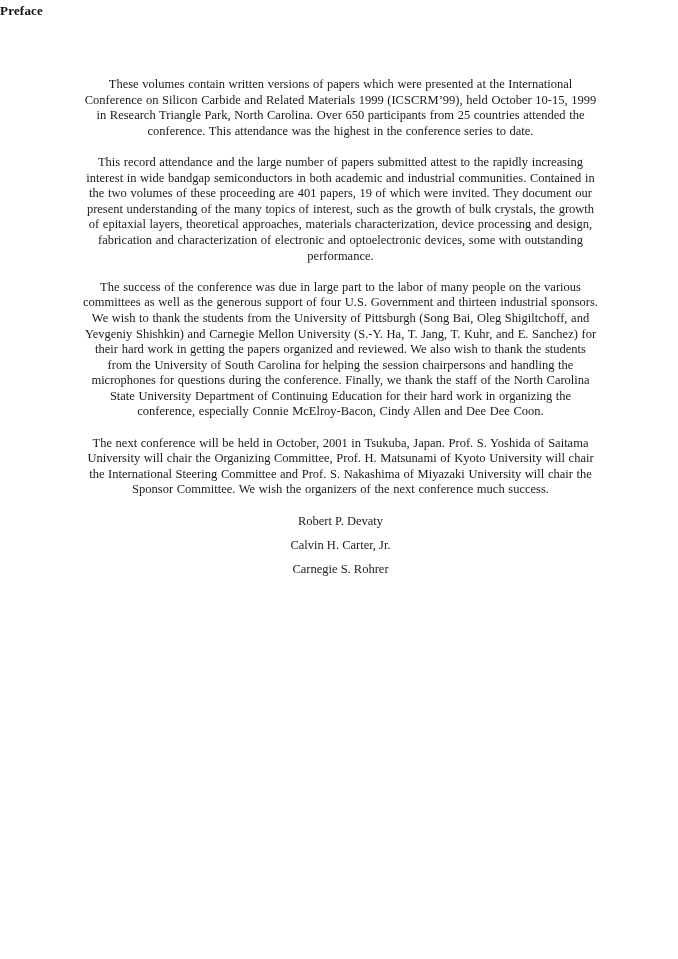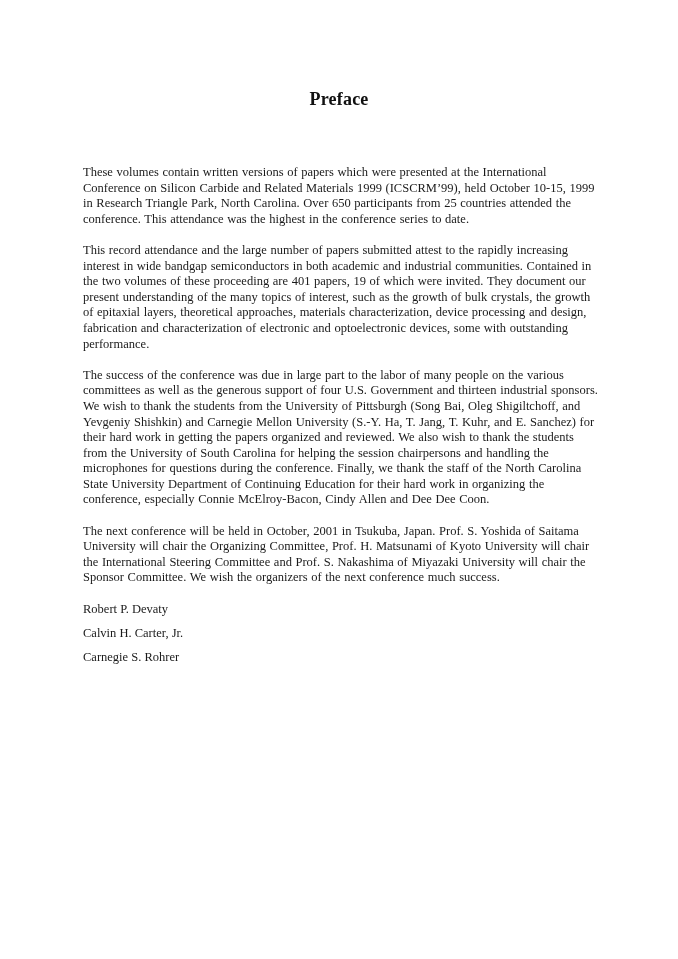--- a/index.html
+++ b/index.html
@@ -12,33 +12,31 @@
     width: 678px;
     height: 959px;
     background: #ffffff;
     font-family: "Liberation Serif", "DejaVu Serif", serif;
     color: #1a1a1a;
     overflow: hidden;
     box-sizing: border-box;
   }
   .page-title {
     margin: 0;
-    padding-top: 88px;
-    text-align: center;
-    font-size: 18px;
+    font-size: 13px;
     line-height: 22px;
     font-weight: bold;
     letter-spacing: 0.2px;
     color: #111111;
   }
   .content {
     margin: 55px 80px 0 83px;
     font-size: 12.5px;
     line-height: 15.6px;
-    text-align: left;
+    text-align: center;
   }
   .content p.body-para {
     margin: 0 0 15.6px 0;
     word-spacing: 0.5px;
   }
   .signatures {
     margin-top: 12px;
   }
   .signatures p.sig-line {
     margin: 0 0 8.5px 0;

